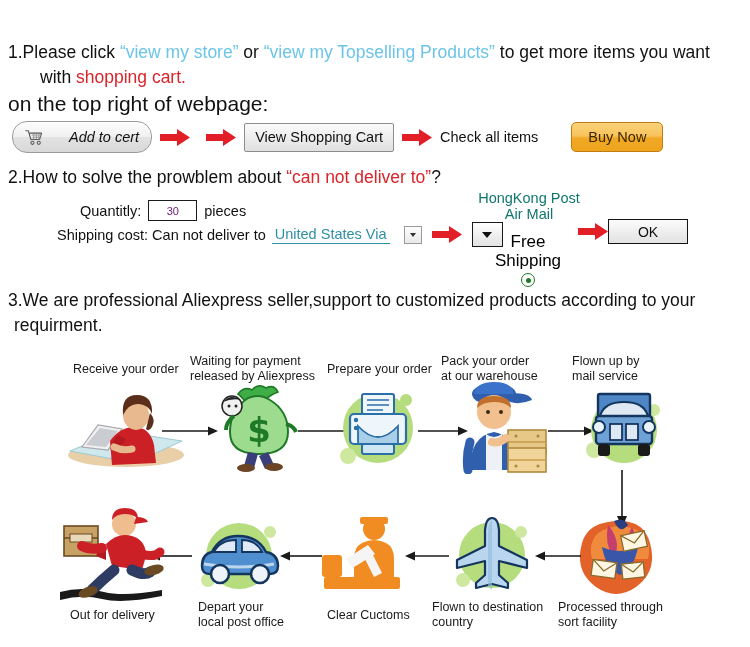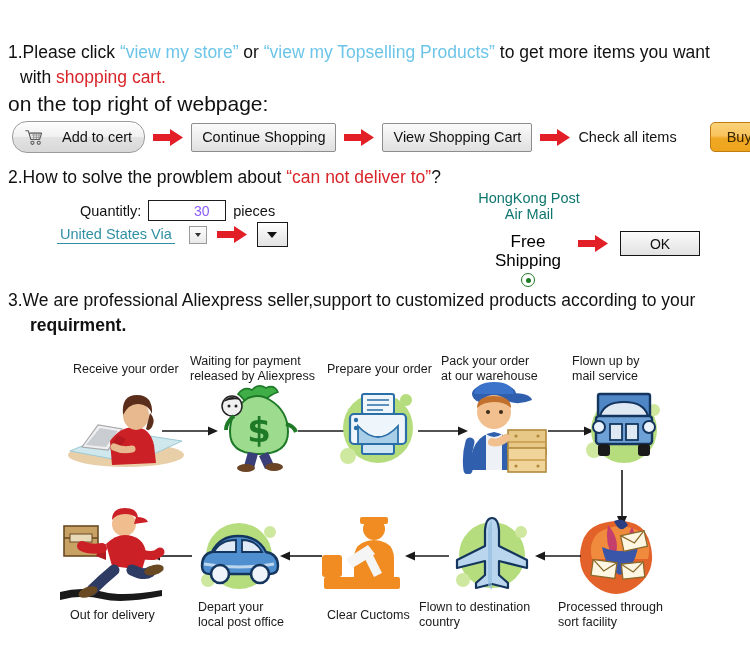--- a/index.html
+++ b/index.html
@@ -21,33 +21,33 @@
     font-weight:400;
   }
   .num{font-weight:400;}
   .link-blue{color:#6cc5e8;}
   .red{color:#d9252a;}
 
   
   .b{position:absolute;}
 
   #sec1{left:8px;top:40px;width:736px;}
-  #sec1 .l2{margin-left:12px;display:block;}
+  #sec1 .l2{margin-left:32px;display:block;}
   #sec1-sub{left:8px;top:92px;font-size:21px;color:#111;}
 
   
   #btnrow{left:12px;top:120px;width:730px;height:34px;display:flex;align-items:center;}
 
   .btn-cart{
-    display:flex;align-items:center;justify-content:center;gap:18px;
+    display:flex;align-items:center;justify-content:center;gap:25px;
     height:30px;padding:0 12px;border-radius:15px;
     border:1px solid #9b9b9b;
     background:linear-gradient(to bottom,#fdfdfd 0%,#f1f1f1 48%,#e2e2e2 52%,#d8d8d8 100%);
     box-shadow:inset 0 1px 0 #fff;
-    font-size:14.5px;color:#111;white-space:nowrap;
+    font-size:14.5px;color:#111;white-space:nowrap;font-style:italic;
   }
   .cart-ico{width:19px;height:15px;display:block;}
 
   .btn-plain{
     height:27px;padding:0 10px;
     display:flex;align-items:center;justify-content:center;
     border:1px solid #8d8d8d;
     background:linear-gradient(to bottom,#fbfbfb,#ececec 55%,#e0e0e0);
     font-size:14.5px;color:#111;white-space:nowrap;border-radius:2px;
   }
@@ -65,21 +65,21 @@
   
   .rarrow{width:30px;height:17px;flex:0 0 auto;}
 
   
   #sec2{left:8px;top:165px;}
   #qty-row{left:80px;top:200px;display:flex;align-items:center;gap:7px;}
   #ship-row{left:57px;top:222px;display:flex;align-items:center;gap:6px;}
   .f-label{font-size:14.5px;color:#111;white-space:nowrap;}
   .qty-box{
     width:47px;height:19px;border:1px solid #1c1c1c;background:#fff;
-    font-size:14px;color:#8b5cf6;display:flex;align-items:center;justify-content:center;padding-left:29px;
+    font-size:11px;color:#701a75;display:flex;align-items:center;justify-content:center;
   }
   .sel-text{
     font-size:14.5px;color:#2f8fa3;border-bottom:1px solid #2f8fa3;
     padding:0 3px 1px 3px;white-space:nowrap;
   }
   .mini-dd{
     width:16px;height:16px;border:1px solid #9a9a9a;
     background:linear-gradient(to bottom,#fdfdfd,#e9e9e9);
     display:flex;align-items:center;justify-content:center;
   }
@@ -91,51 +91,51 @@
   .tri{width:0;height:0;border-left:5px solid transparent;border-right:5px solid transparent;border-top:6px solid #111;}
   .tri-sm{width:0;height:0;border-left:3px solid transparent;border-right:3px solid transparent;border-top:4px solid #333;}
 
   #hkpost{left:470px;top:190px;text-align:center;width:118px;font-size:14.5px;line-height:16px;color:#0f766e;}
   #freeship{left:478px;top:232px;text-align:center;width:100px;font-size:17px;line-height:19px;color:#000000;}
   .radio-dot{
     width:12px;height:12px;border-radius:50%;border:1.5px solid #1e7a23;
     margin:3px auto 0 auto;display:flex;align-items:center;justify-content:center;
   }
   .radio-dot i{width:5px;height:5px;border-radius:50%;background:#1e7a23;display:block;}
-  #ok-wrap{left:578px;top:231px;display:flex;align-items:center;gap:12px;}
+  #ok-wrap{left:578px;top:219px;display:flex;align-items:center;gap:0;}
   .btn-ok{
     width:78px;height:23px;border:1.5px solid #141414;
     background:linear-gradient(to bottom,#fcfcfc,#ededed 55%,#e2e2e2);
     display:flex;align-items:center;justify-content:center;
     font-size:14px;color:#111;
   }
 
   
   #sec3{left:8px;top:288px;width:736px;}
-  #sec3 .l2{margin-left:22px;display:block;font-weight:bold;}
+  #sec3 .l2{margin-left:6px;display:block;}
 
   
   #flow{position:absolute;left:0;top:350px;width:750px;height:297px;}
   .cap{
     position:absolute;font-size:12.5px;line-height:14.5px;color:#1a1a1a;
     white-space:pre-line;
   }
   .ico{position:absolute;}
 
   
   .c1{left:73px;top:12px;}
   .c2{left:190px;top:4px;}
   .c3{left:327px;top:12px;}
   .c4{left:441px;top:4px;}
   .c5{left:572px;top:4px;}
   
   .c6{left:70px;top:258px;}
   .c7{left:198px;top:250px;}
   .c8{left:327px;top:258px;}
-  .c9{left:419px;top:250px;}
+  .c9{left:432px;top:250px;}
   .c10{left:558px;top:250px;}
 </style>
 </head>
 <body>
 
 <div class="page">
 
   <div class="b step-head" id="sec1">
     <span class="num">1.</span><span>Please click </span><span class="link-blue">“view my store”</span><span> or </span><span class="link-blue">“view my Topselling Products”</span><span> to get more items you want</span>
     <span class="l2"><span>with </span><span class="red">shopping cart.</span></span>
@@ -152,23 +152,20 @@
         <circle cx="9.4" cy="16.2" r="2" fill="none" stroke="#5a5a5a" stroke-width="1.3"></circle>
         <circle cx="17.4" cy="16.2" r="2" fill="none" stroke="#5a5a5a" stroke-width="1.3"></circle>
       </svg>
       <span>Add to cert</span>
     </div>
 
     <svg class="rarrow" viewBox="0 0 30 17" style="margin:0 8px;">
       <path d="M0 5h17V0l13 8.5L17 17v-5H0z" fill="#e21f26"></path>
     </svg>
 
-    <div class="btn-plain">
-      <span>Continue Shopping</span>
-    </div>
 
     <svg class="rarrow" viewBox="0 0 30 17" style="margin:0 8px;">
       <path d="M0 5h17V0l13 8.5L17 17v-5H0z" fill="#e21f26"></path>
     </svg>
 
     <div class="btn-plain">
       <span>View Shopping Cart</span>
     </div>
 
     <svg class="rarrow" viewBox="0 0 30 17" style="margin:0 8px;">
@@ -186,20 +183,21 @@
     <span class="num">2.</span><span>How to solve the prowblem about </span><span class="red">“can not deliver to”</span><span>?</span>
   </div>
 
   <div class="b" id="qty-row">
     <span class="f-label">Quantitly:</span>
     <span class="qty-box">30</span>
     <span class="f-label">pieces</span>
   </div>
 
   <div class="b" id="ship-row">
+    <span class="f-label">Shipping cost: Can not deliver to</span>
     <span class="sel-text" style="">United States Via</span>
     <span class="mini-dd" style="margin-left:8px;">
         <i class="tri-sm"></i>
       </span>
     <svg class="rarrow" viewBox="0 0 30 17" style="margin:0 4px;">
       <path d="M0 5h17V0l13 8.5L17 17v-5H0z" fill="#e21f26"></path>
     </svg>
     <span class="big-dd">
         <i class="tri"></i>
       </span>

